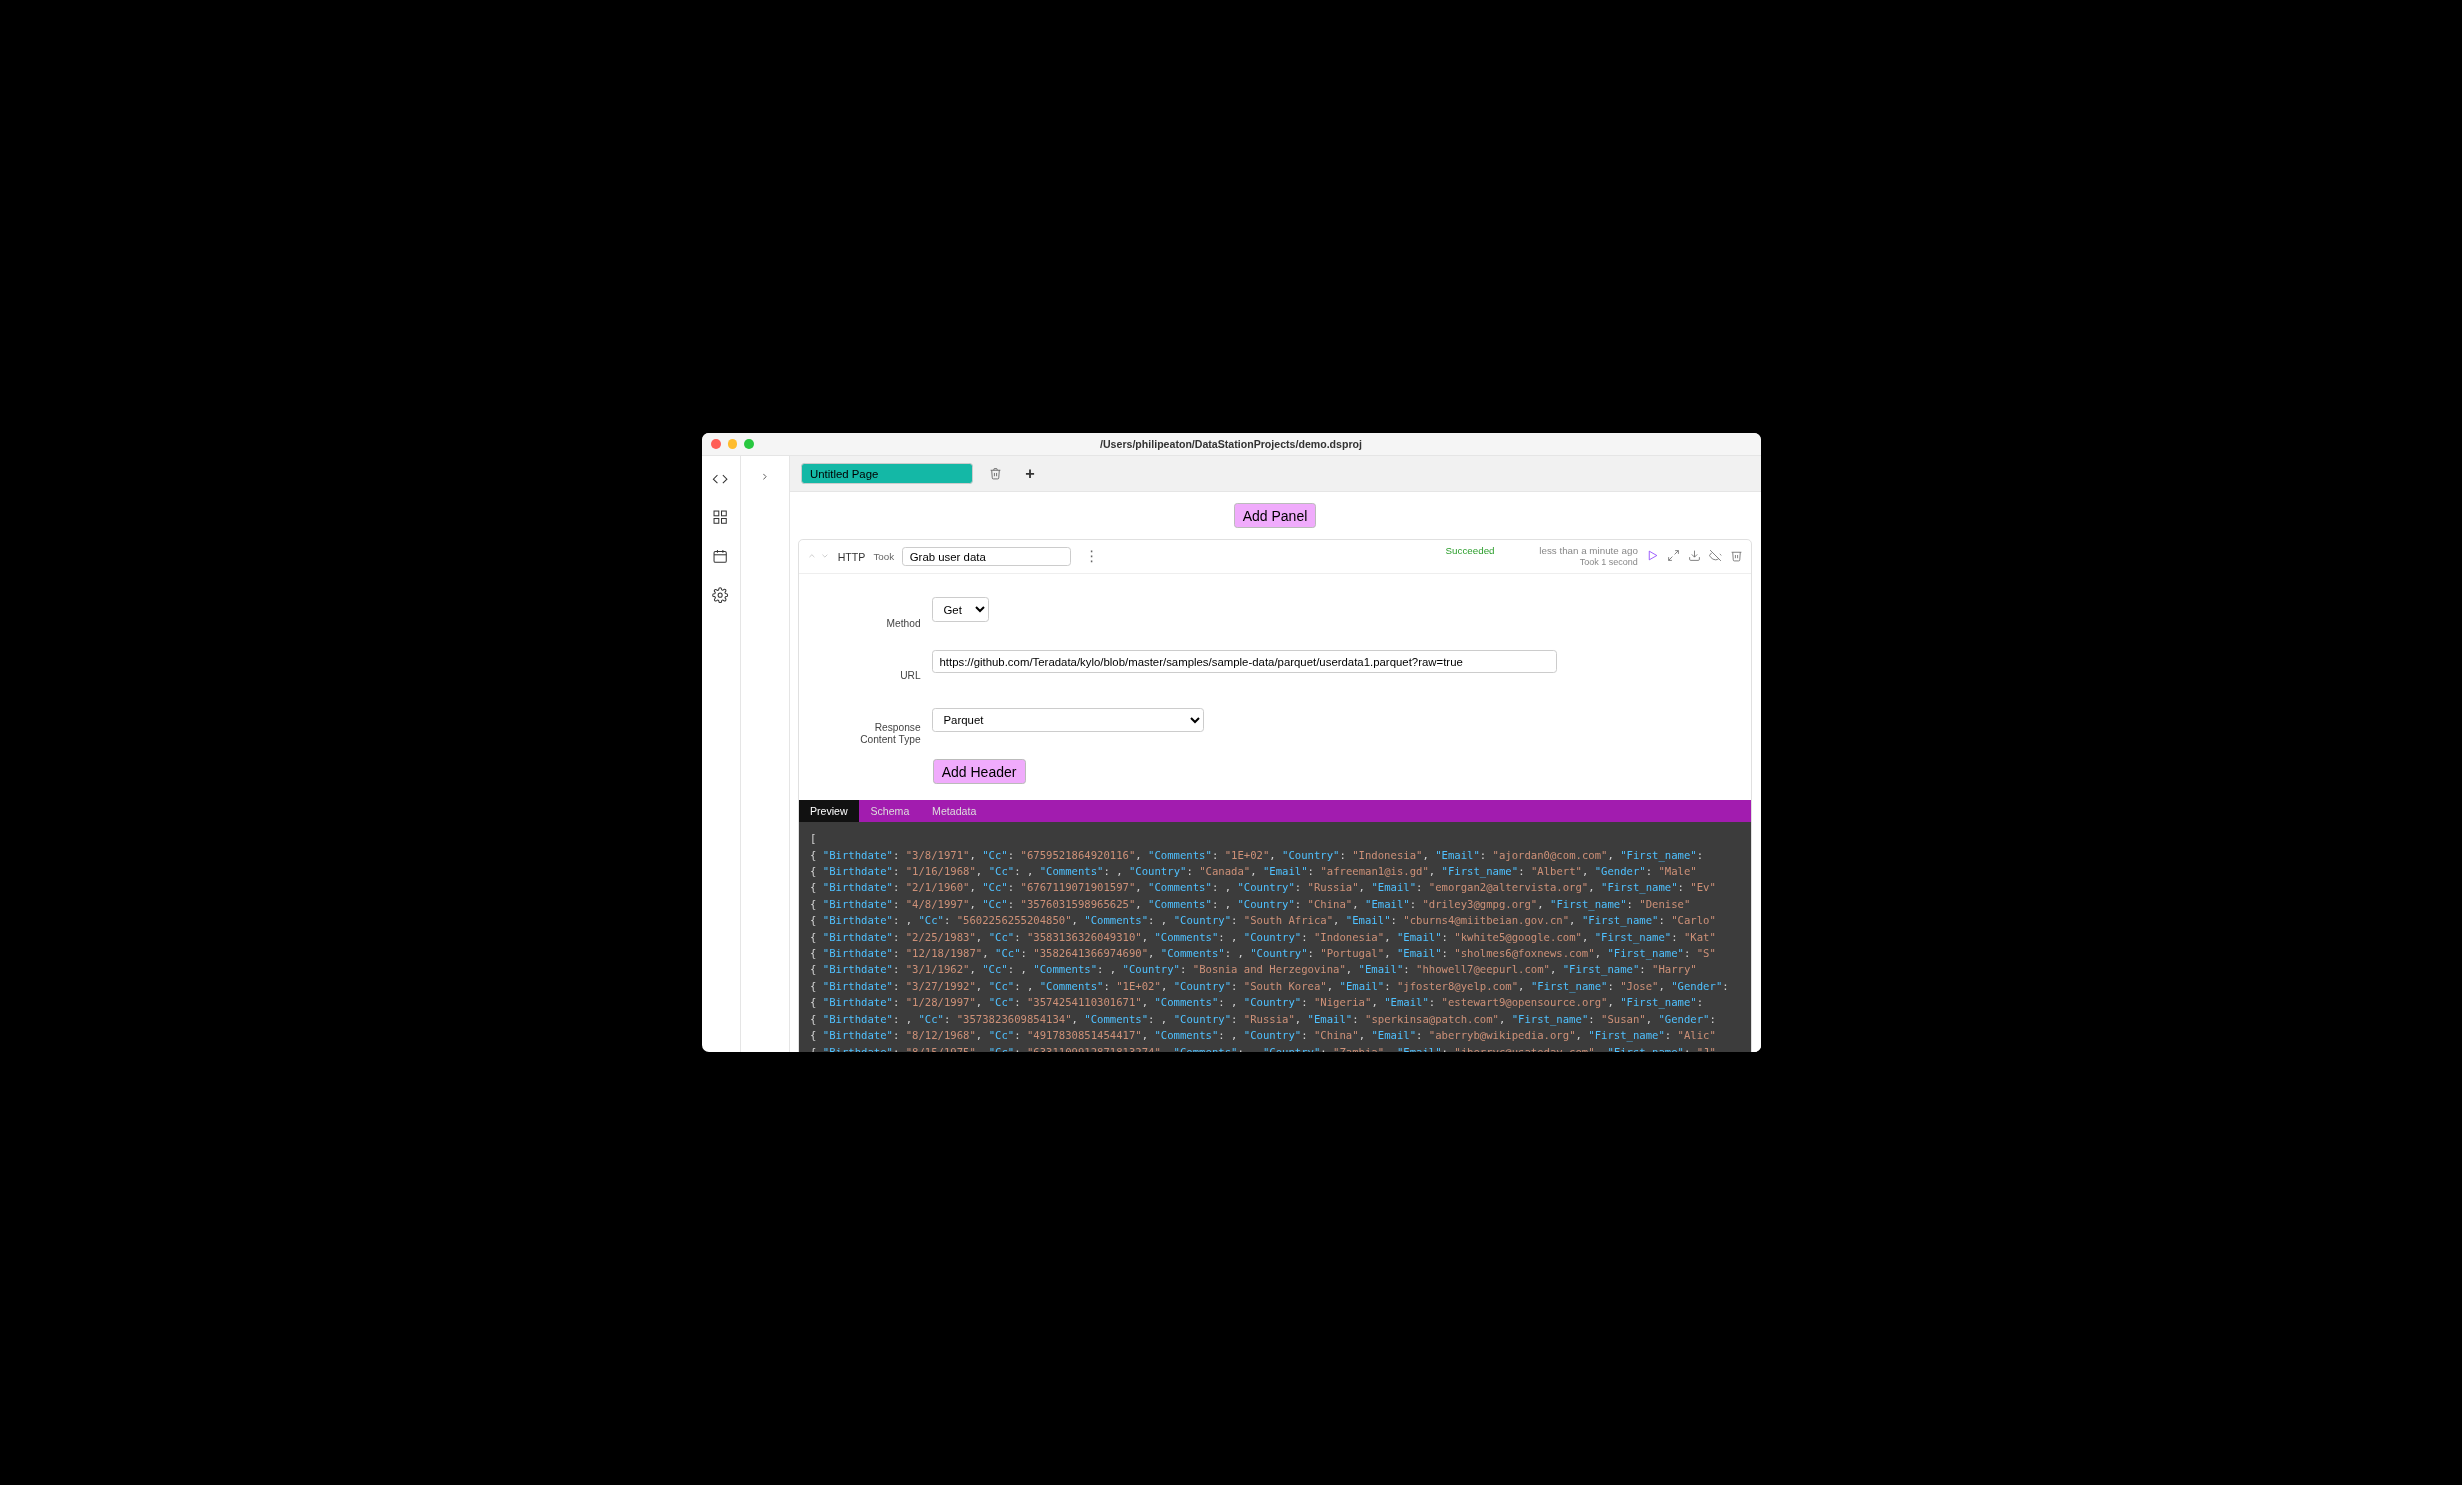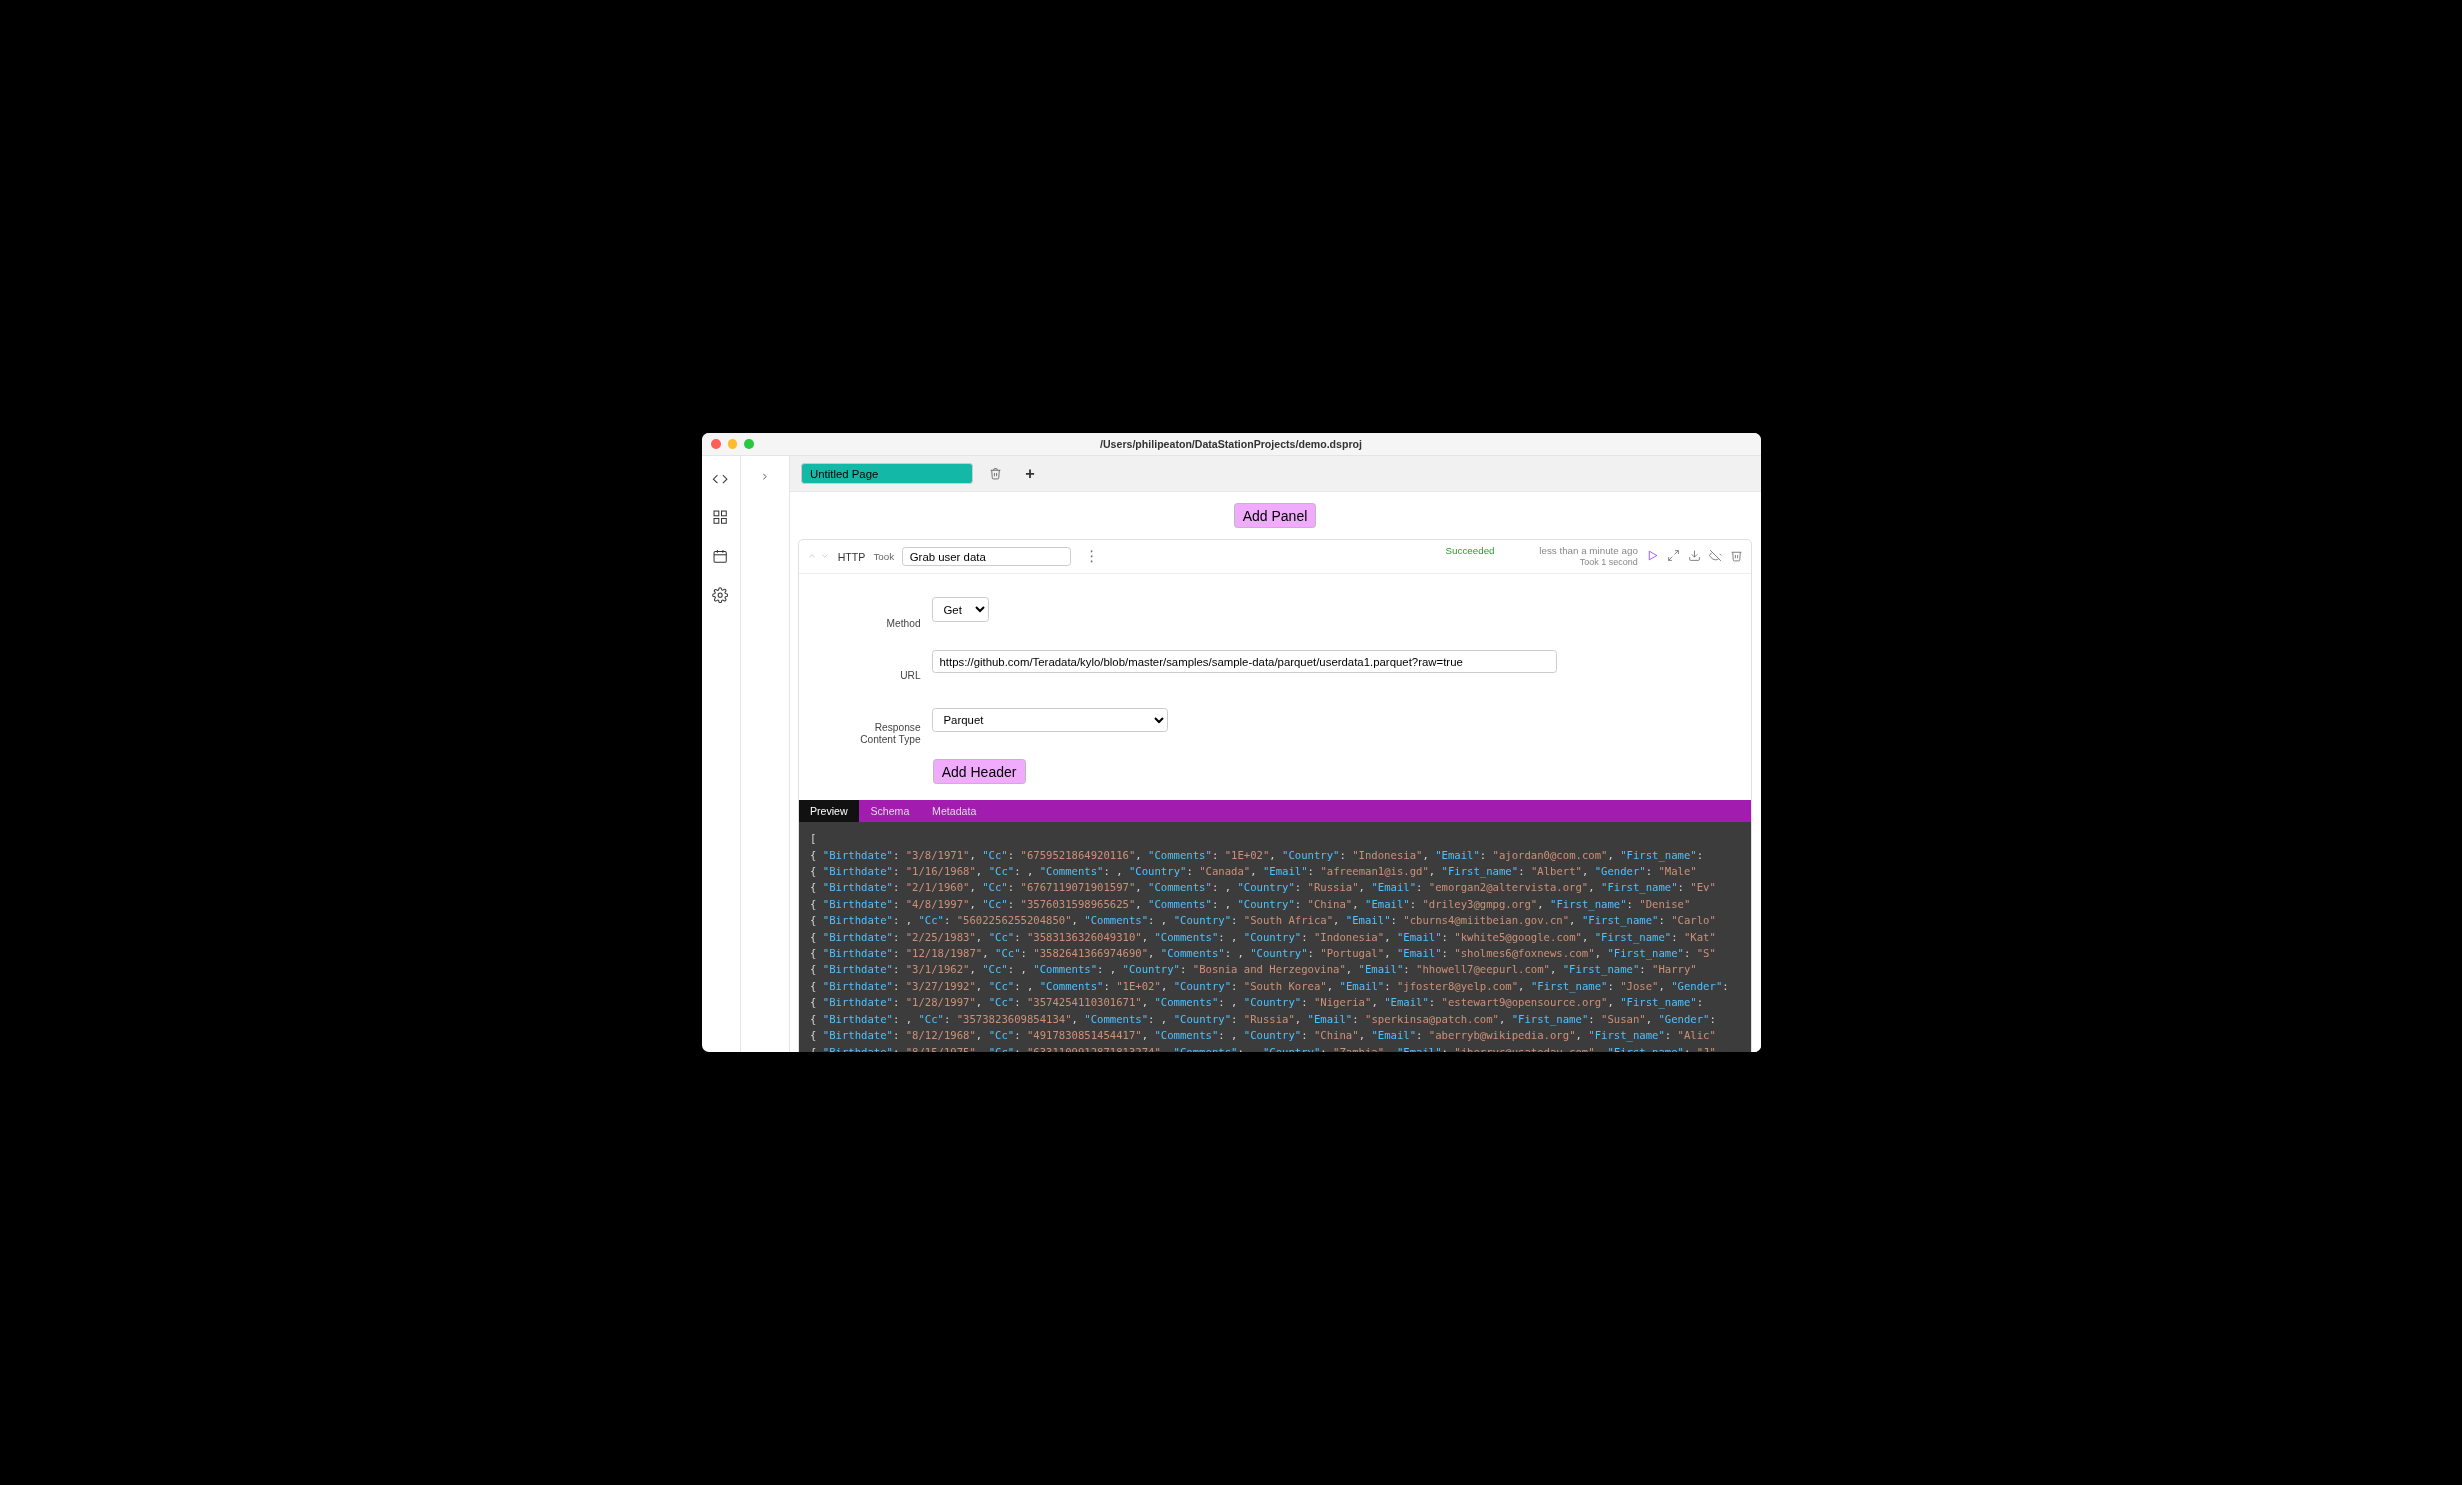--- a/index.html
+++ b/index.html
@@ -42,21 +42,21 @@
 .status .line2 { font-size:9px; color:#888; }
 .hdr-icons { display:flex; gap:8.1px; align-items:center; }
 .hdr-icons svg { width:13px; height:13px; stroke:#666; fill:none; stroke-width:1.5; cursor:pointer; }
 .hdr-icons .play svg { stroke:#8a3ffc; }
 .panel-body { padding: 16.3px 16.3px 16.3px 41px; display:flex; flex-direction:column; gap:13px; }
 .row { display:flex; align-items:center; gap:11.4px; }
 .row .rlabel { width: 81px; text-align:right; font-size:10.2px; color:#444;margin-top:28px; }
 .row.twoline .rlabel { line-height:1.2; }
 select, .text-input { border:0.8px solid #ccc; border-radius:3.3px; padding:4.1px 6.5px; font-size:11.4px; background:#fff; }
 .text-input { width: 625px; }
-.content-type-sel { width: 236px; }
+.content-type-sel { width: 272px; }
 .method-sel { width: 57px; }
 .btn-left { margin-left:93px; }
 .result-tabs { display:flex; background:#a21caf;align-items:center; }
 .rtab { padding:4.9px 11.4px; font-size:10.6px; color:#ddd; cursor:pointer; }
 .rtab.active { background:#111; color:#fff; }
 .code { background:#3c3c3c; color:#ddd; font-family: Menlo, Consolas, monospace; font-size:10.6px; padding:8.1px 11.4px; white-space:nowrap; overflow:hidden; line-height:1.55; }
 .code .line { display:block; }
 .k { color:#4fc1ff; }
 .s { color:#ce9178; }
 .p { color:#d4d4d4; }

